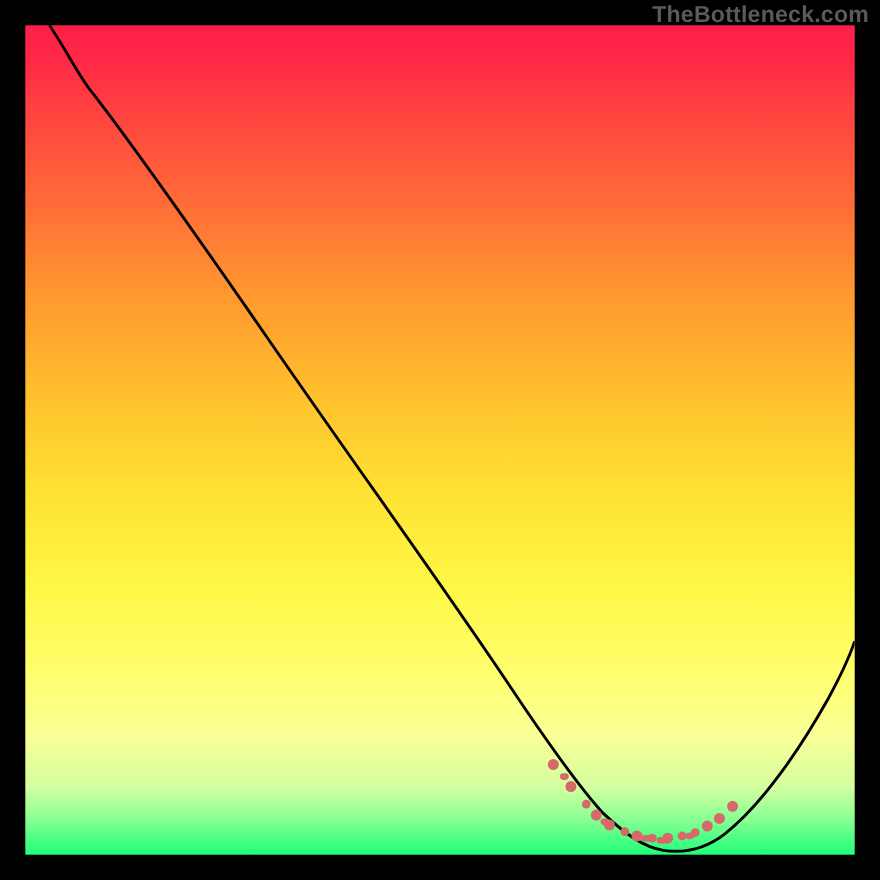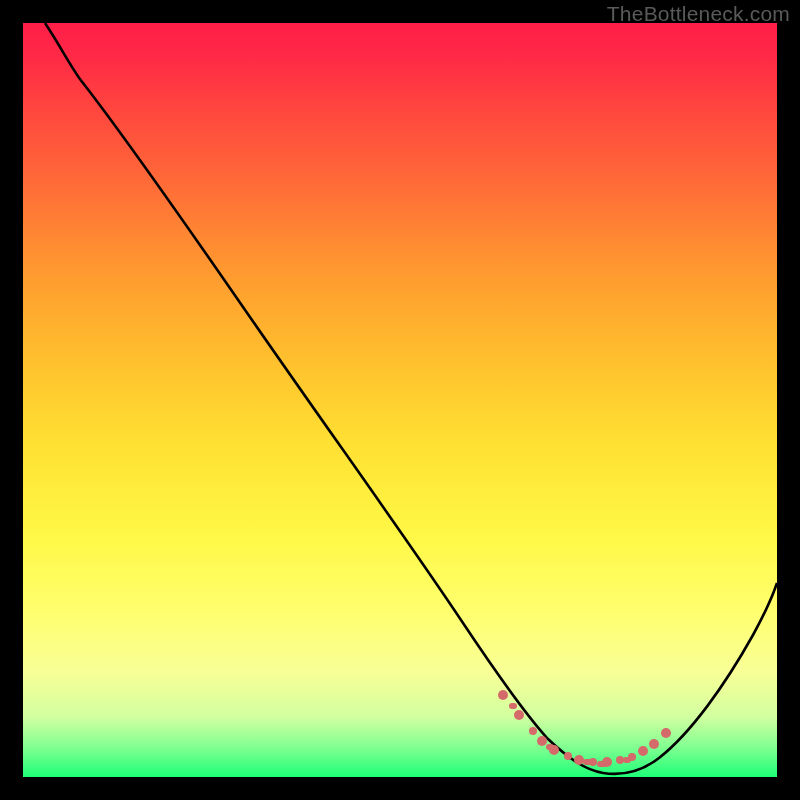--- a/index.html
+++ b/index.html
@@ -41,21 +41,21 @@
       rgb(130, 255, 145) 96%,
       rgb(30, 255, 120) 100%
     );
   }
   .watermark {
     position: absolute;
     top: 2px;
     right: 10px;
     color: #5a5a5a;
     font-size: 21px;
-    font-weight: 400;
+    font-weight: 700;
     letter-spacing: 0.2px;
   }
   svg.curve {
     position: absolute;
     top: 0;
     left: 0;
     width: 754px;
     height: 754px;
   }
 </style>

